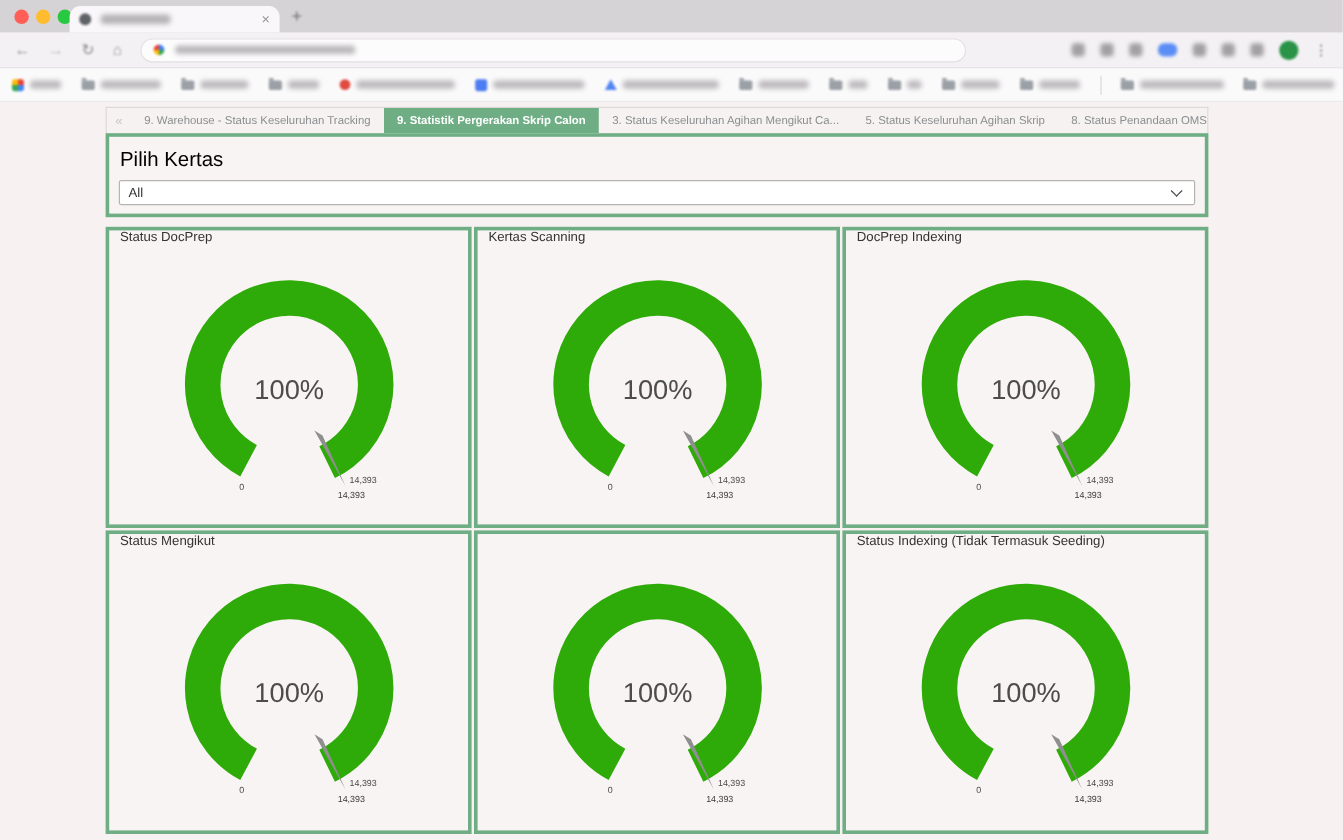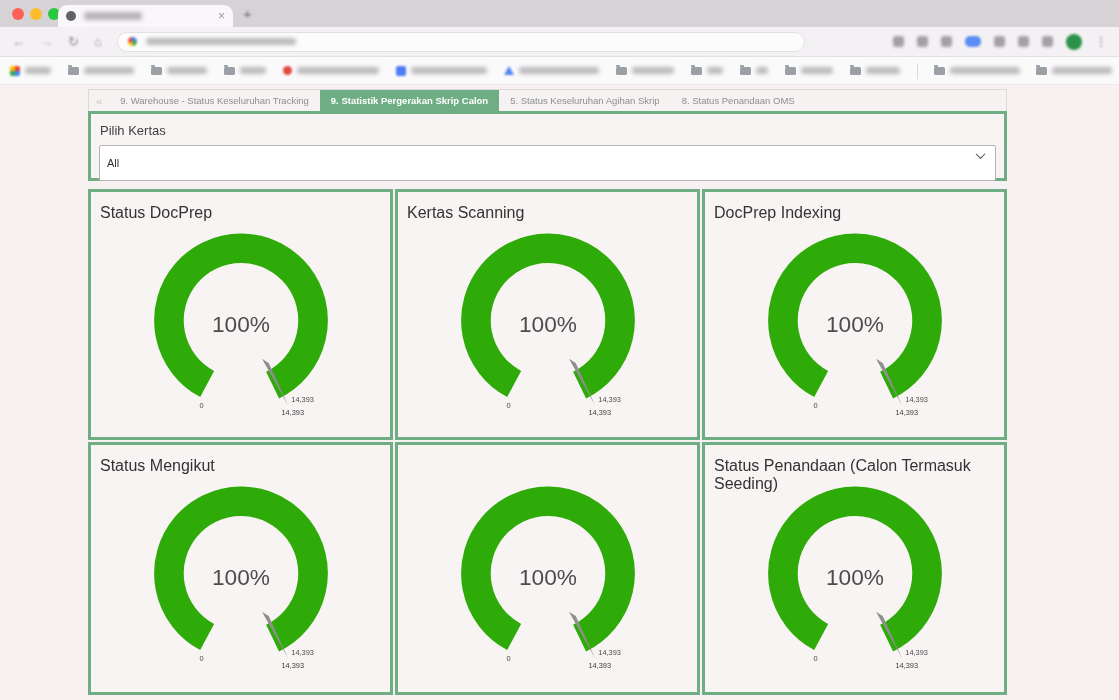--- a/index.html
+++ b/index.html
@@ -73,35 +73,35 @@
     height:22px; display:flex; align-items:stretch; background:#f6f2f1;
     border:1px solid #ddd9d8; border-bottom:none; overflow:hidden;
   }
   .chev { display:flex; align-items:center; padding:0 7px; font-size:11px; cursor:pointer; }
   .chev.prev { color:#c9c5c4; }
   .dtab { display:flex; align-items:center; padding:0 11px; font-size:9.5px;
     color:#8b8e90; white-space:nowrap; cursor:pointer; }
   .dtab.active { background:var(--accent,#6fae85); color:#fff; font-weight:bold; }
 
   .fpanel { border:3px solid var(--accent,#6fae85); background:#f8f4f3; height:70px; }
-  .flabel { margin:9px 0 0 9px; font-size:13px; color:#404040; }
+  .flabel { margin:9px 0 0 9px; font-size:17px; color:#000000; }
   .fselect {
-    margin:7px 8px 0 8px; height:36px; background:#fff; border:1px solid #b7b3b3;
+    margin:7px 8px 0 8px; height:21px; background:#fff; border:1px solid #b7b3b3;
     border-radius:2px; display:flex; align-items:center; padding:0 24px 0 7px;
     font-size:11px; color:#333; position:relative; cursor:pointer;
   }
   .fselect .vchev { position:absolute; right:11px; top:6px; width:7px; height:7px;
     border-right:1.4px solid #4a4a4a; border-bottom:1.4px solid #4a4a4a;
     transform:rotate(45deg) translate(-1px,-1px); }
 
   .grid { margin-top:8px; display:grid; grid-template-columns:1fr 1fr 1fr;
     grid-template-rows:251px 253px; gap:2px; }
   .panel { border:3px solid var(--accent,#6fae85); background:#f8f4f3;
     position:relative; overflow:hidden; }
-  .g-title { position:absolute; top:12px; left:9px; font-size:16px; color:#333; z-index:2; }
+  .g-title { position:absolute; top:0; left:9px; font-size:11px; color:#333; z-index:2; }
   .g-svg { display:block; margin:0 auto; }
   .g-arc { fill:none; stroke:var(--gauge,#2fab09); stroke-width:30; }
   .g-needle { fill:#8f8f8f; }
   .g-center { font-size:23px; fill:#4c4c4c; }
   .g-min, .g-max, .g-val { font-size:7.5px; fill:#4a4a4a; }
   .g-val { fill:#3a3a3a; }
 </style>
 </head>
 <body>
 
@@ -206,20 +206,21 @@
 </div>
 
 <div class="page">
   <div class="dash">
 
     <div class="dtabs">
       <span class="chev prev">«</span>
       <span id="dash-tabs" style="display:flex;align-items:stretch;">
           <div class="dtab">9. Warehouse - Status Keseluruhan Tracking</div>
           <div class="dtab active">9. Statistik Pergerakan Skrip Calon</div>
+          <div class="dtab">3. Status Keseluruhan Agihan Mengikut Ca...</div>
           <div class="dtab">5. Status Keseluruhan Agihan Skrip</div>
           <div class="dtab">8. Status Penandaan OMS</div>
         </span>
 
     </div>
 
     <div class="fpanel">
       <div class="flabel">Pilih Kertas</div>
       <div class="fselect">
         <span>All</span>
@@ -281,21 +282,21 @@
       <path class="g-arc" d="M 115.73 194.46 A 73 73 0 1 1 182.01 195.61"></path>
       <polygon class="g-needle" points="171.3,169.0 178.1,173.2 197.5,215.7"></polygon>
       <text class="g-center" x="150" y="142" text-anchor="middle">100%</text>
       <text class="g-min" x="110" y="219" text-anchor="middle">0</text>
       <text class="g-max" x="201" y="213">14,393</text>
       <text class="g-val" x="191" y="226">14,393</text>
     </svg>
   </div>
 
   <div class="panel">
-    <div class="g-title">Status Penandaan (Calon Termasuk Seeding)</div>
+    <div class="g-title">Status Indexing (Tidak Termasuk Seeding)</div>
     <svg class="g-svg" width="300" height="232" viewBox="0 0 300 235">
       <path class="g-arc" d="M 115.73 194.46 A 73 73 0 1 1 182.01 195.61"></path>
       <polygon class="g-needle" points="171.3,169.0 178.1,173.2 197.5,215.7"></polygon>
       <text class="g-center" x="150" y="142" text-anchor="middle">100%</text>
       <text class="g-min" x="110" y="219" text-anchor="middle">0</text>
       <text class="g-max" x="201" y="213">14,393</text>
       <text class="g-val" x="191" y="226">14,393</text>
     </svg>
   </div>
 </div>

